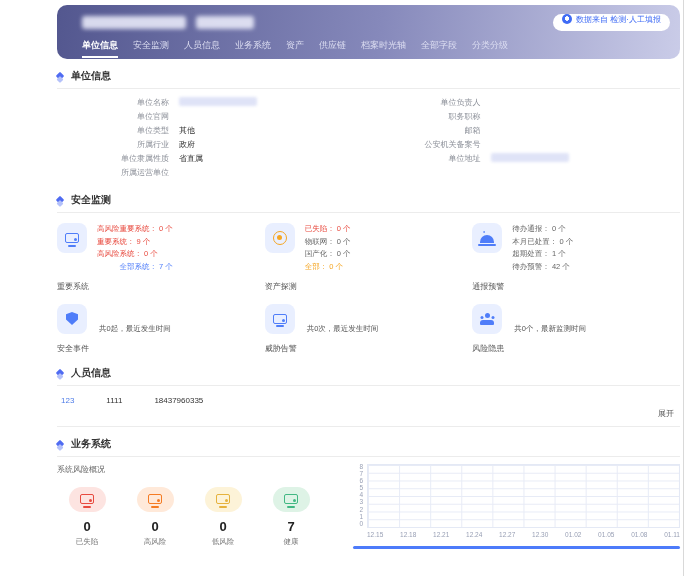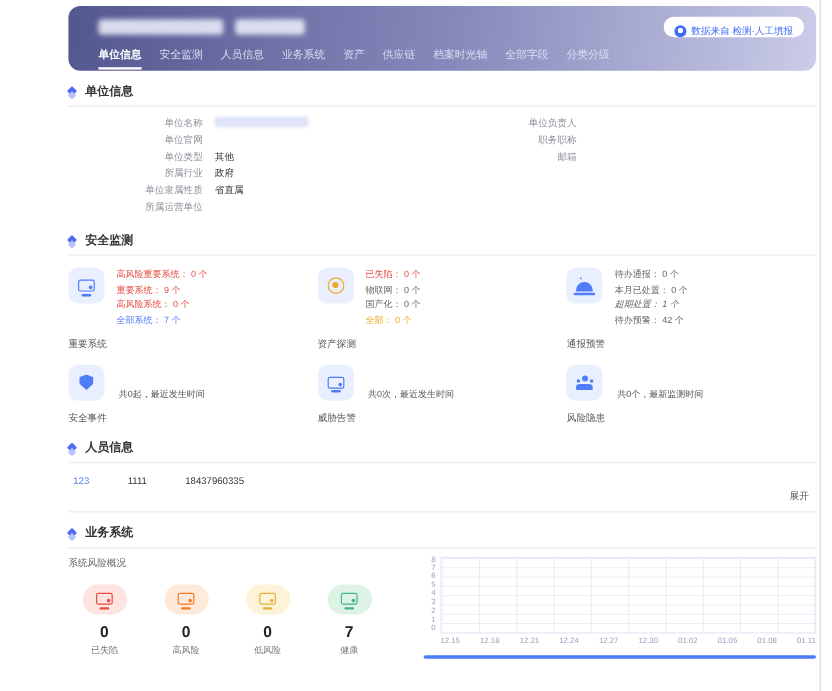--- a/index.html
+++ b/index.html
@@ -9,21 +9,21 @@
   .collapse-btn { position:absolute; left:2px; top:24px; width:11px; height:15px; border:1px solid #c2c2c2; border-radius:2px; background:#fafafa; color:#777; font-size:7px; line-height:13px; text-align:center; padding:0; cursor:pointer; }
   .main { margin-left:57px; margin-right:3px; }
 
   
   .hero { height:54px; margin-top:5px; border-radius:10px; padding:8px 10px 0 25px;
           background:linear-gradient(97deg,#53578f 0%,#8689bb 52%,#cacce8 100%); }
   .hero-top { display:flex; align-items:center; height:19px; }
   .redact { border-radius:3px; background:rgba(238,240,253,.85); filter:blur(2px); }
   .redact.a { width:104px; height:13px; margin-right:10px; }
   .redact.b { width:58px; height:13px; }
-  .src-badge { margin-left:auto; background:#fff; border-radius:9px; height:17px; display:flex; align-items:flex-end; gap:4px; padding:0 9px; font-size:8px; color:#3f6bf5; cursor:pointer; }
+  .src-badge { margin-left:auto; background:#fff; border-radius:9px; height:17px; display:flex; align-items:flex-start; gap:4px; padding:0 9px; font-size:8px; color:#3f6bf5; cursor:pointer; }
   .badge-ico { width:10px; height:10px; border-radius:50%; flex:none;
                background:radial-gradient(circle at 50% 45%, #fff 0 2px, #3f6bf5 2.5px); }
   .tabs { display:flex; gap:15px; margin-top:7px; font-size:9px; color:#dddef2; }
   .tab { padding-bottom:4px; cursor:pointer; white-space:nowrap; }
   .tab.active { color:#fff; font-weight:bold; border-bottom:2px solid #fff; }
 
   
   .section { margin-top:8px; }
   .sec-head { display:flex; align-items:center; gap:8px; padding:2px 0 5px; border-bottom:1px solid #ececec; }
   .sec-ico { width:6px; height:6px; background:#4f6bf2; transform:rotate(45deg); border-radius:1px; position:relative; flex:none; }
@@ -154,40 +154,48 @@
                 <span class="f-value"></span>
               </div>
               <div class="f-row">
                 <span class="f-label">职务职称</span>
                 <span class="f-value"></span>
               </div>
               <div class="f-row">
                 <span class="f-label">邮箱</span>
                 <span class="f-value"></span>
               </div>
+              <div class="f-row">
+                <span class="f-label">公安机关备案号</span>
+                <span class="f-value"></span>
+              </div>
+              <div class="f-row">
+                <span class="f-label">单位地址</span>
+                <span class="f-value"><span class="redact-sm"></span></span>
+              </div>
             </div>
         </div>
       </div>
 
       <div class="section">
         <div class="sec-head">
           <span class="sec-ico"></span>
           <span class="sec-title">安全监测</span>
         </div>
         <div class="cards3" id="sec-cards">
             <div class="scard">
               <div class="scard-top">
                 <div class="ibox">
                   <i class="g icon-monitor"></i>
                 </div>
                 <div class="stats">
                   <div class="sline" style="color: rgb(232, 74, 63);">高风险重要系统：  0 个</div>
                   <div class="sline" style="color: rgb(232, 74, 63);">重要系统：  9 个</div>
                   <div class="sline" style="color: rgb(232, 74, 63);">高风险系统：  0 个</div>
-                  <div class="sline" style="color: rgb(79, 125, 249);">全部系统：  7 个</div>
+                  <div class="sline" style="color: rgb(79, 125, 249); text-align: right;">全部系统：  7 个</div>
                 </div>
               </div>
               <div class="cname">重要系统</div>
             </div>
             <div class="scard">
               <div class="scard-top">
                 <div class="ibox">
                   <i class="g icon-radar"></i>
                 </div>
                 <div class="stats">
@@ -200,21 +208,21 @@
               <div class="cname">资产探测</div>
             </div>
             <div class="scard">
               <div class="scard-top">
                 <div class="ibox">
                   <i class="g icon-alarm"></i>
                 </div>
                 <div class="stats">
                   <div class="sline" style="color: rgb(102, 102, 102);">待办通报：  0 个</div>
                   <div class="sline" style="color: rgb(102, 102, 102);">本月已处置：  0 个</div>
-                  <div class="sline" style="color: rgb(102, 102, 102); font-style: italic;">超期处置：  1 个</div>
+                  <div class="sline" style="color: rgb(102, 102, 102);">超期处置：  1 个</div>
                   <div class="sline" style="color: rgb(102, 102, 102);">待办预警：  42 个</div>
                 </div>
               </div>
               <div class="cname">通报预警</div>
             </div>
           </div>
         <div class="cards3" id="event-cards">
             <div class="scard">
               <div class="ecard-top">
                 <div class="ibox">

